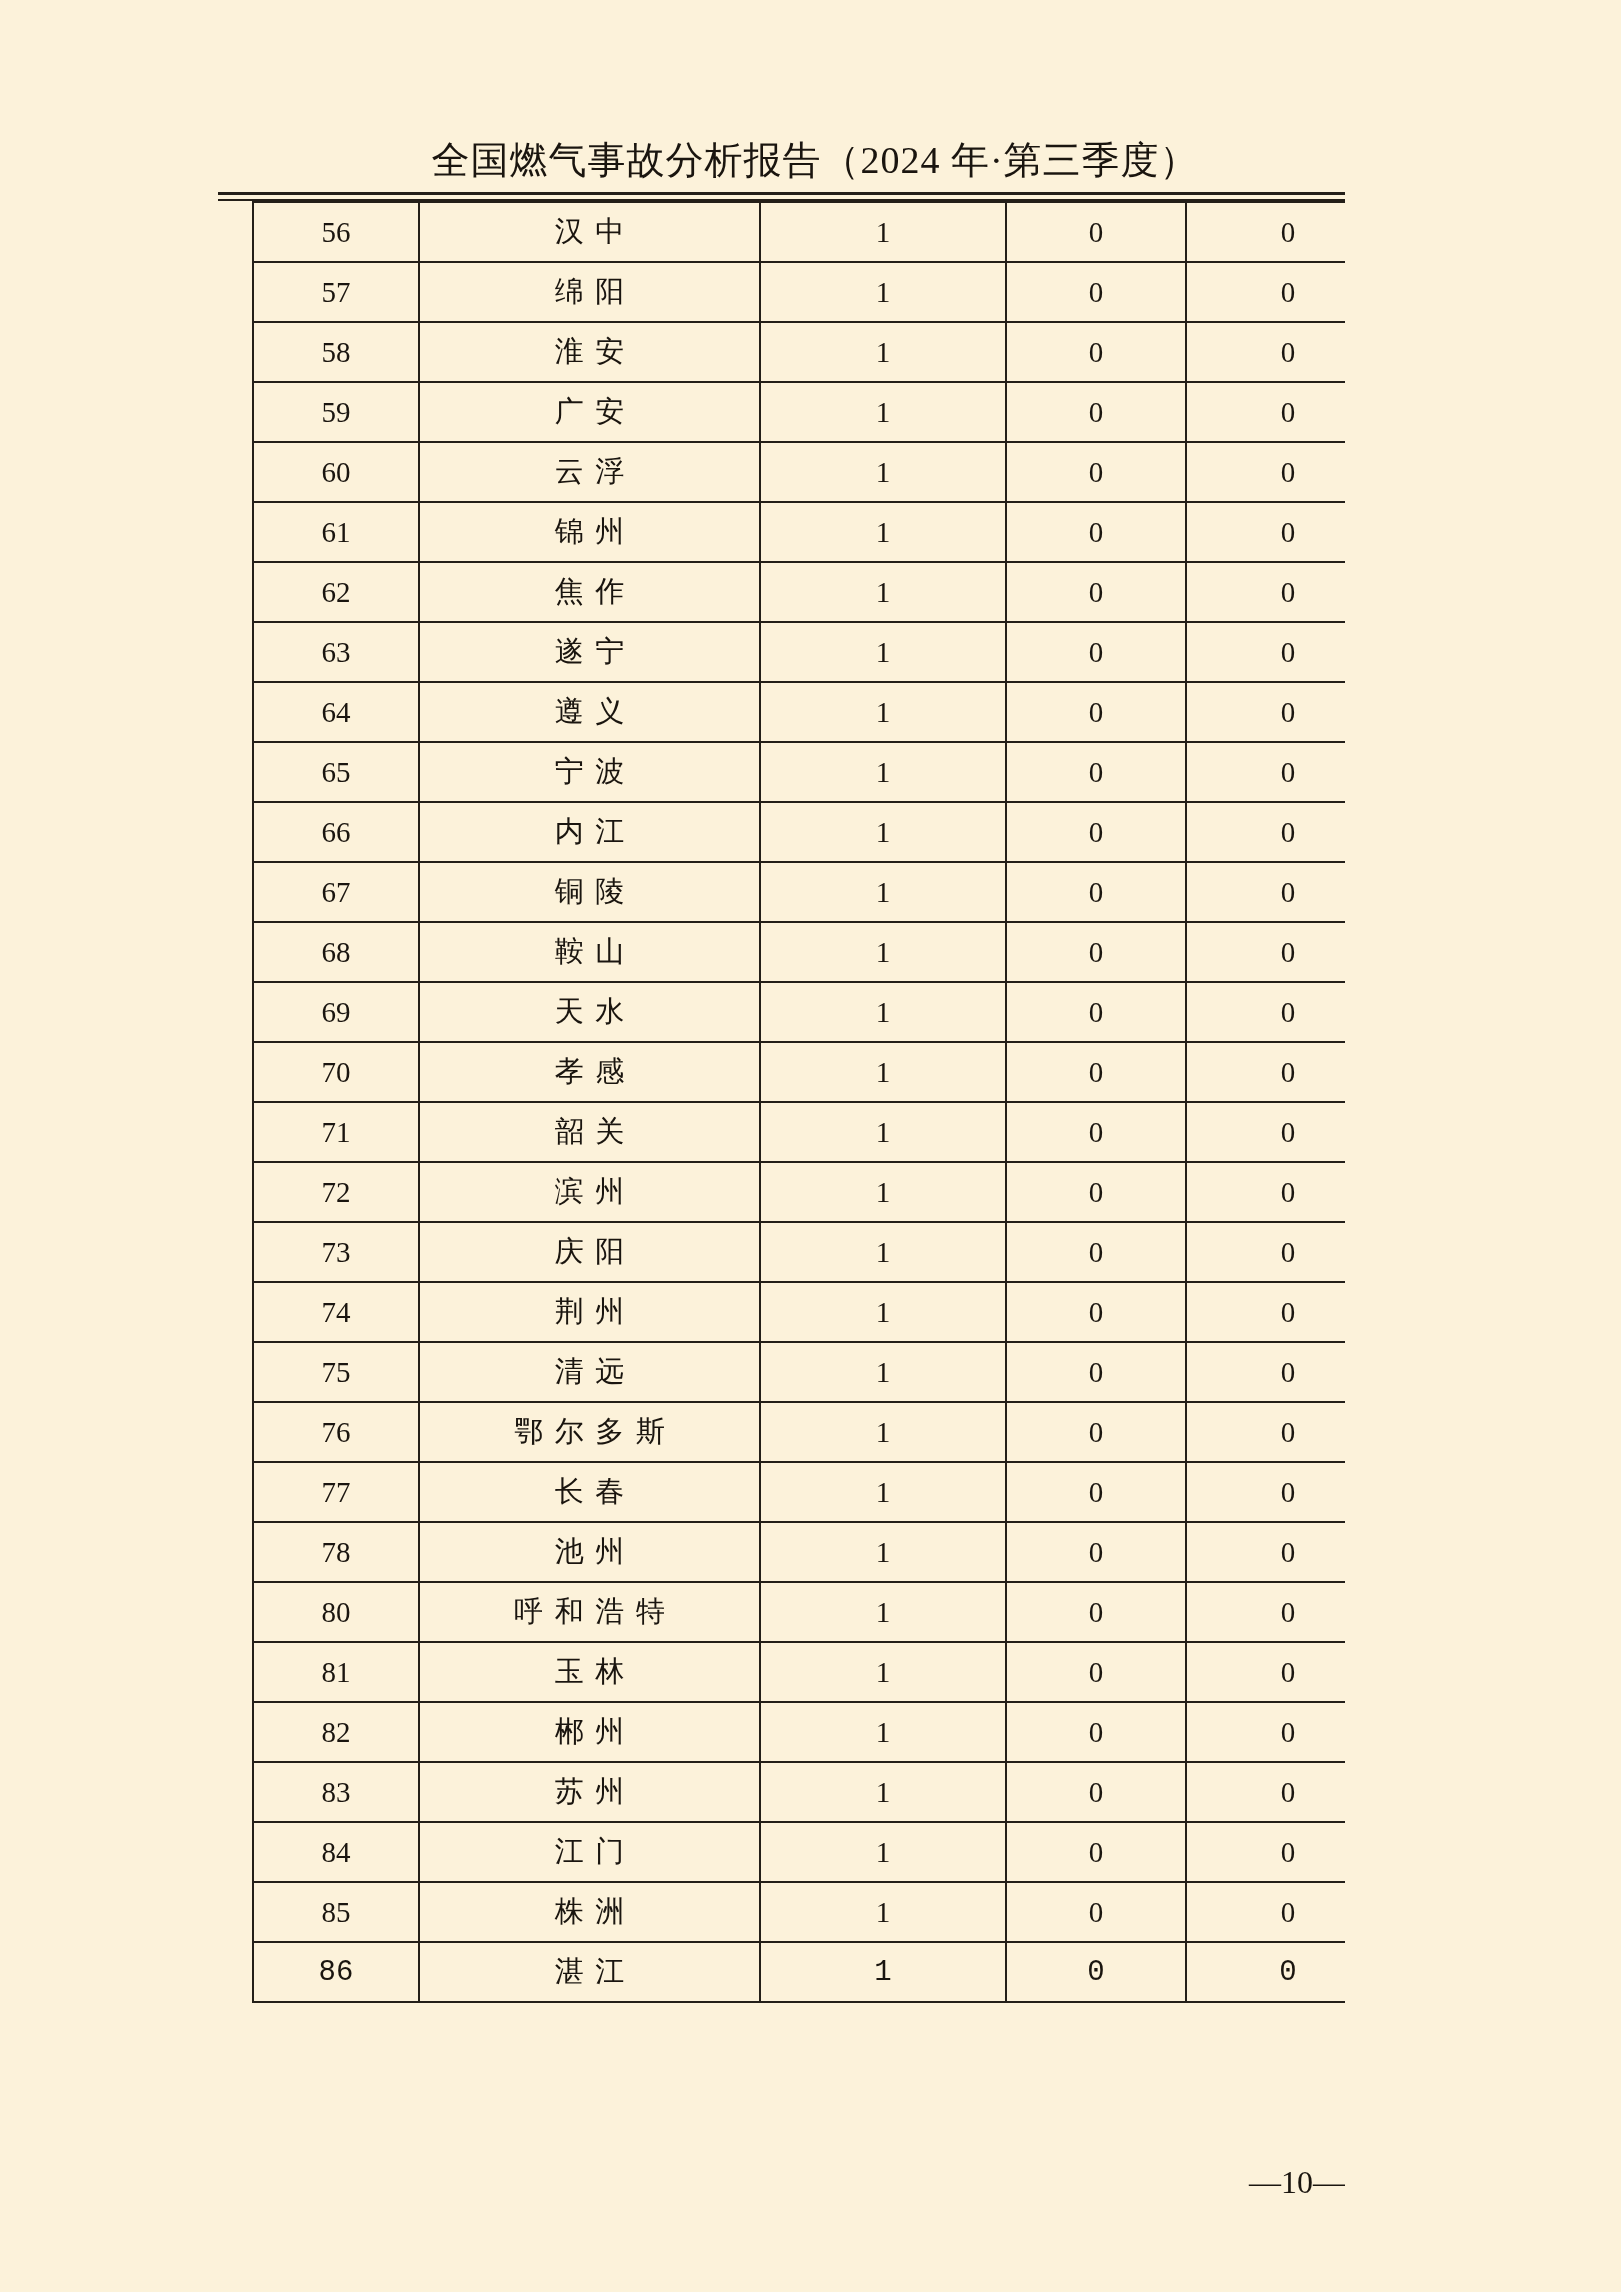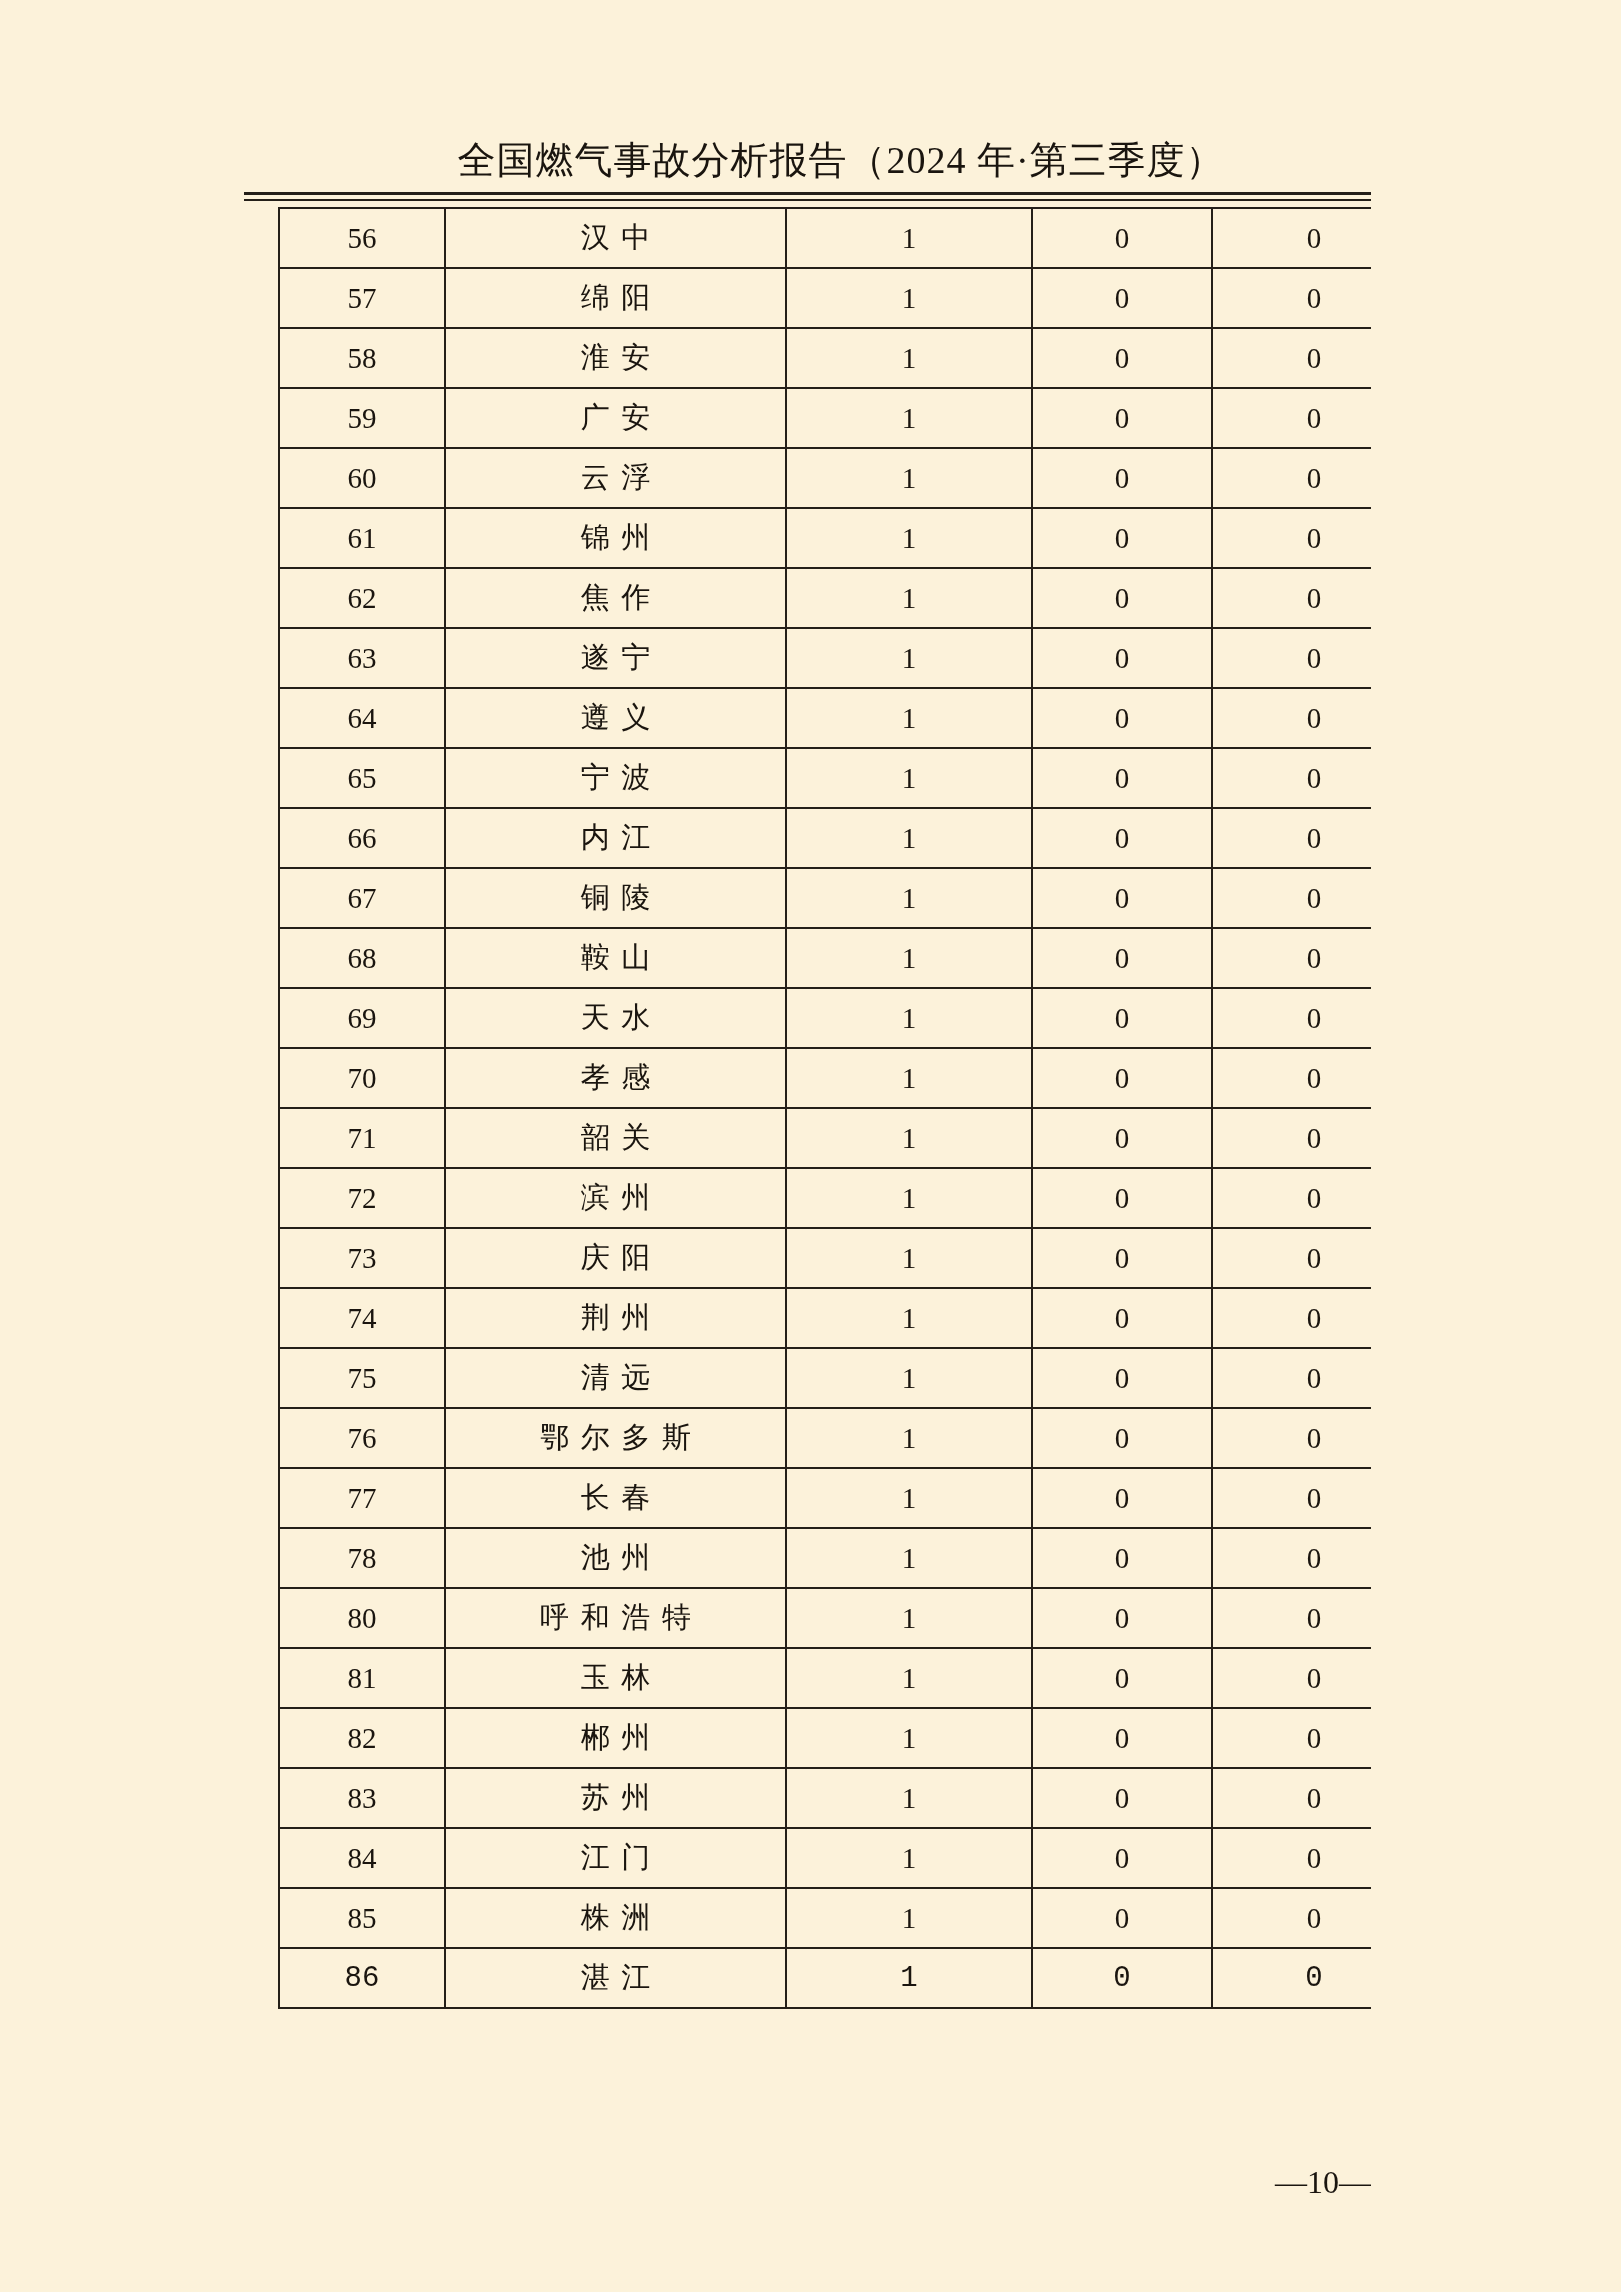--- a/index.html
+++ b/index.html
@@ -8,21 +8,20 @@
     background: #fcf2da;
   }
   .page {
     position: relative;
     width: 1345px;
     height: 2293px;
     background: #fcf2da;
     font-family: "Liberation Serif", "DejaVu Serif", serif;
     color: #1a150f;
     overflow: hidden;
-    margin-left: 26px;
   }
   .header-title {
     position: absolute;
     top: 135px;
     left: 218px;
     width: 1194px;
     text-align: center;
     font-size: 38px;
     letter-spacing: 1px;
     white-space: nowrap;
@@ -31,21 +30,21 @@
     position: absolute;
     top: 192px;
     left: 218px;
     width: 1194px;
     height: 3.9px;
     border-top: 3.9px solid #241f18;
     border-bottom: 2.9px solid #241f18;
   }
   table.accident-table {
     position: absolute;
-    top: 207px;
+    top: 201px;
     left: 252px;
     width: 1137px;
     border-collapse: collapse;
     table-layout: fixed;
   }
   table.accident-table td {
     border: 2px solid #241f18;
     height: 58px;
     text-align: center;
     vertical-align: middle;

